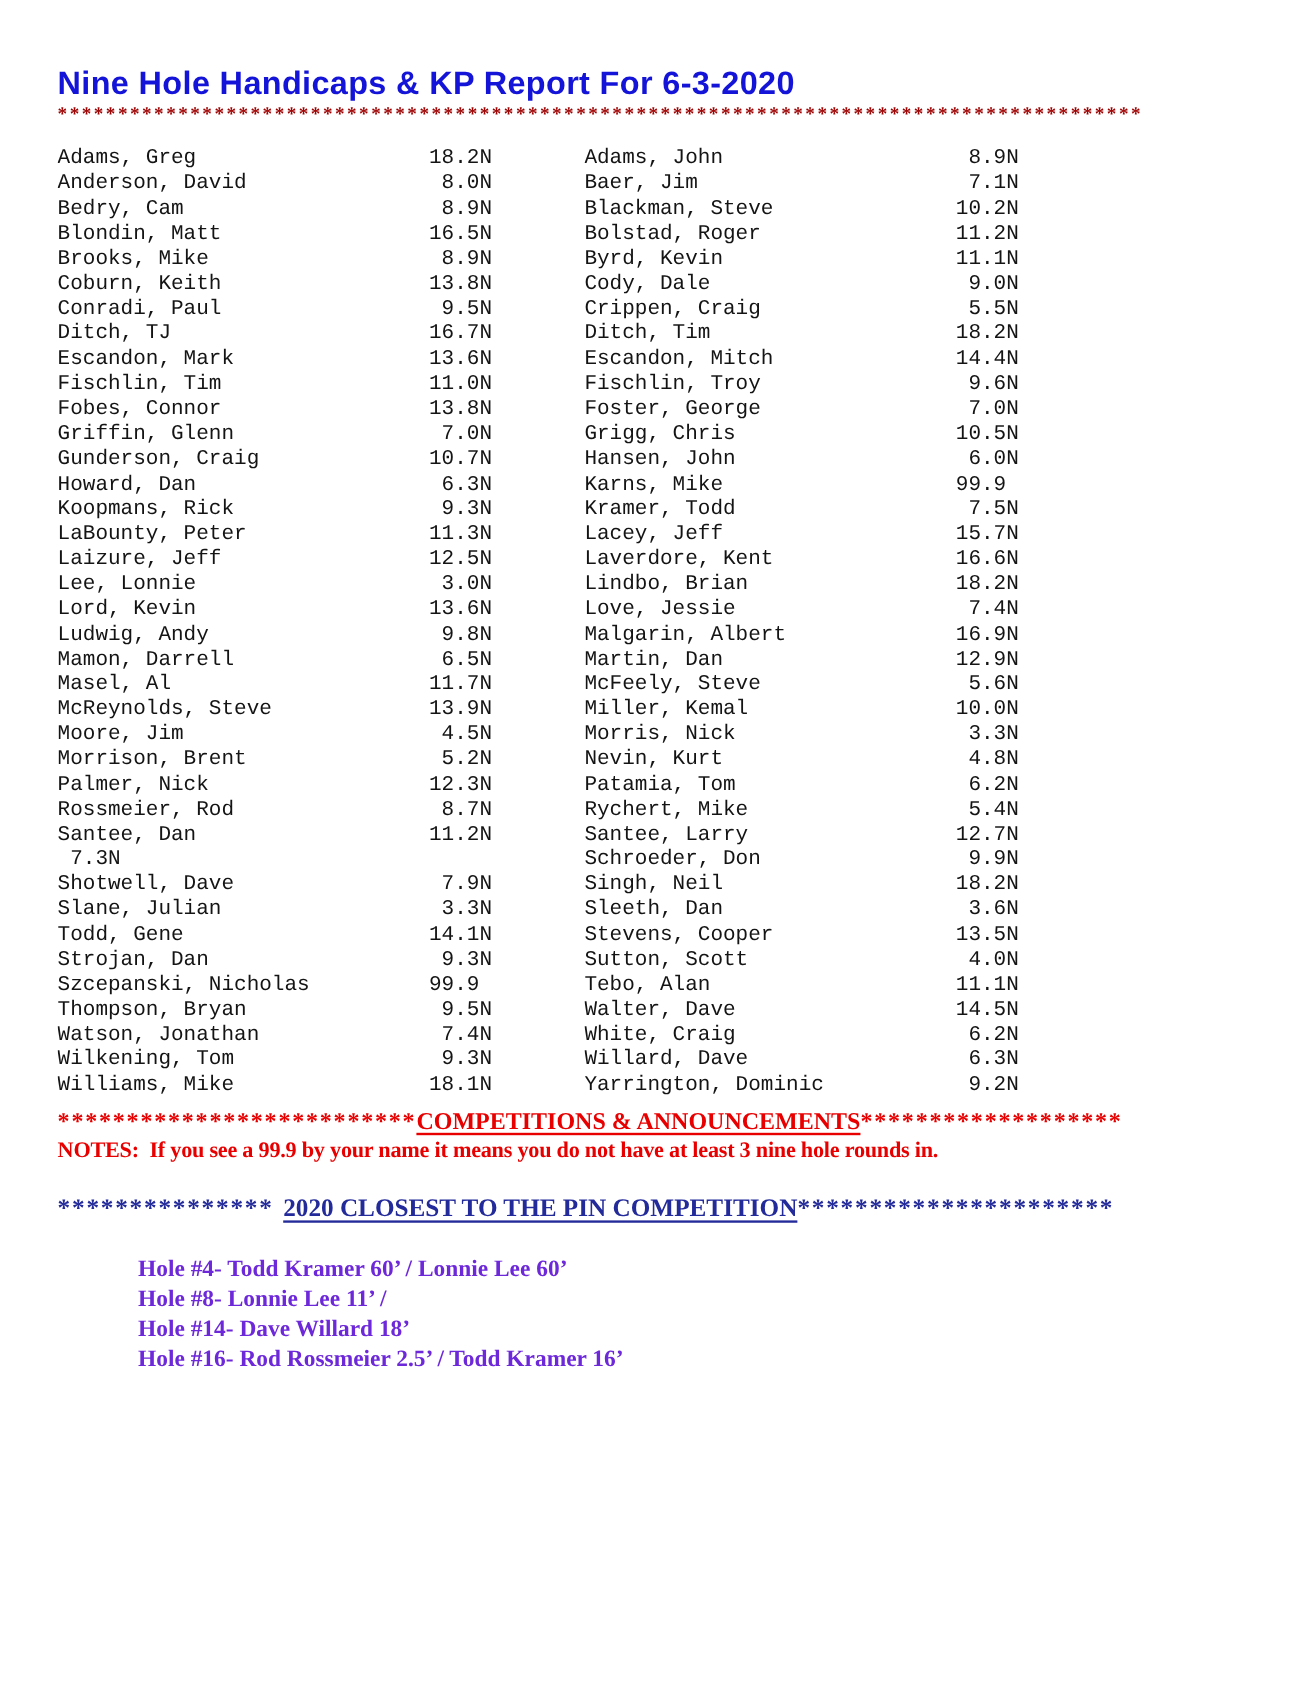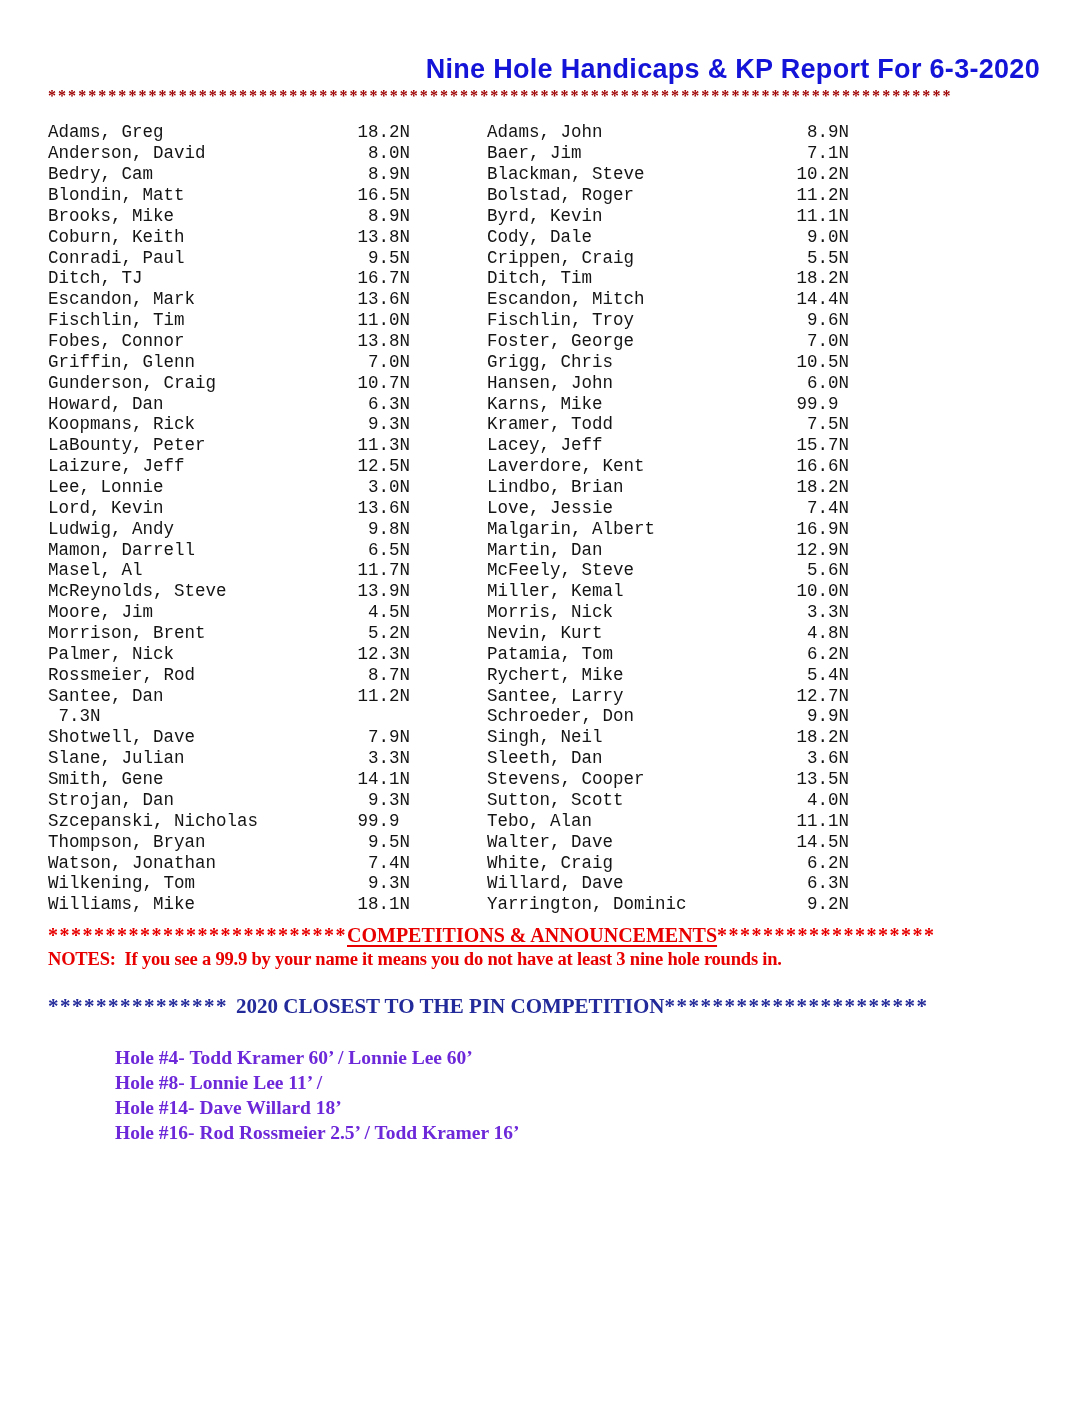--- a/index.html
+++ b/index.html
@@ -3,21 +3,21 @@
 <meta charset="utf-8">
 <style>
   html,body{margin:0;padding:0;}
   body{
     width:1088px;height:1408px;background:#ffffff;overflow:hidden;
     font-family:"Liberation Sans",sans-serif;
   }
   .page{padding:54px 48px 0 48px;}
 
   .title{
-    margin:0;text-align:right;color:#1414d8;
+    margin:0;text-align:left;color:#1414d8;
     font-family:"Liberation Sans",sans-serif;font-weight:bold;
     font-size:27px;line-height:30px;letter-spacing:.3px;
   }
 
   .rule{
     margin-top:3px;color:#9e0000;
     font-family:"Liberation Serif","DejaVu Serif",serif;font-weight:bold;
     font-size:16px;line-height:18px;letter-spacing:2.05px;
     white-space:nowrap;overflow:hidden;
   }
@@ -49,21 +49,21 @@
     font-size:18.5px;line-height:24px;letter-spacing:-0.2px;
   }
 
   .blue-header{
     margin-top:22px;color:#232a99;white-space:nowrap;overflow:hidden;
     font-family:"Liberation Serif","DejaVu Serif",serif;font-weight:bold;
     font-size:21px;line-height:26px;
   }
   .blue-header .stars{letter-spacing:1.5px;}
   .u-blue{
-    text-decoration-thickness:2.5px;text-underline-offset:4px;
+    text-decoration:underline;text-decoration-thickness:2.5px;text-underline-offset:4px;
     margin-left:8px;
   }
 
   .holes{
     list-style:none;margin:26px 0 0 67px;padding:0;color:#6d28d9;
     font-family:"Liberation Serif","DejaVu Serif",serif;font-weight:bold;
     font-size:19.5px;line-height:25px;
   }
 </style>
 </head>
@@ -194,21 +194,21 @@
         </div>
         <div class="r">
           <span class="n">Shotwell, Dave</span>
           <span class="v"><span class="num">7.9</span><span class="sfx">N</span></span>
         </div>
         <div class="r">
           <span class="n">Slane, Julian</span>
           <span class="v"><span class="num">3.3</span><span class="sfx">N</span></span>
         </div>
         <div class="r">
-          <span class="n">Smith, Gene</span>
+          <span class="n">Todd, Gene</span>
           <span class="v"><span class="num">14.1</span><span class="sfx">N</span></span>
         </div>
         <div class="r">
           <span class="n">Strojan, Dan</span>
           <span class="v"><span class="num">9.3</span><span class="sfx">N</span></span>
         </div>
         <div class="r">
           <span class="n">Szcepanski, Nicholas</span>
           <span class="v"><span class="num">99.9</span><span class="sfx"></span></span>
         </div>

